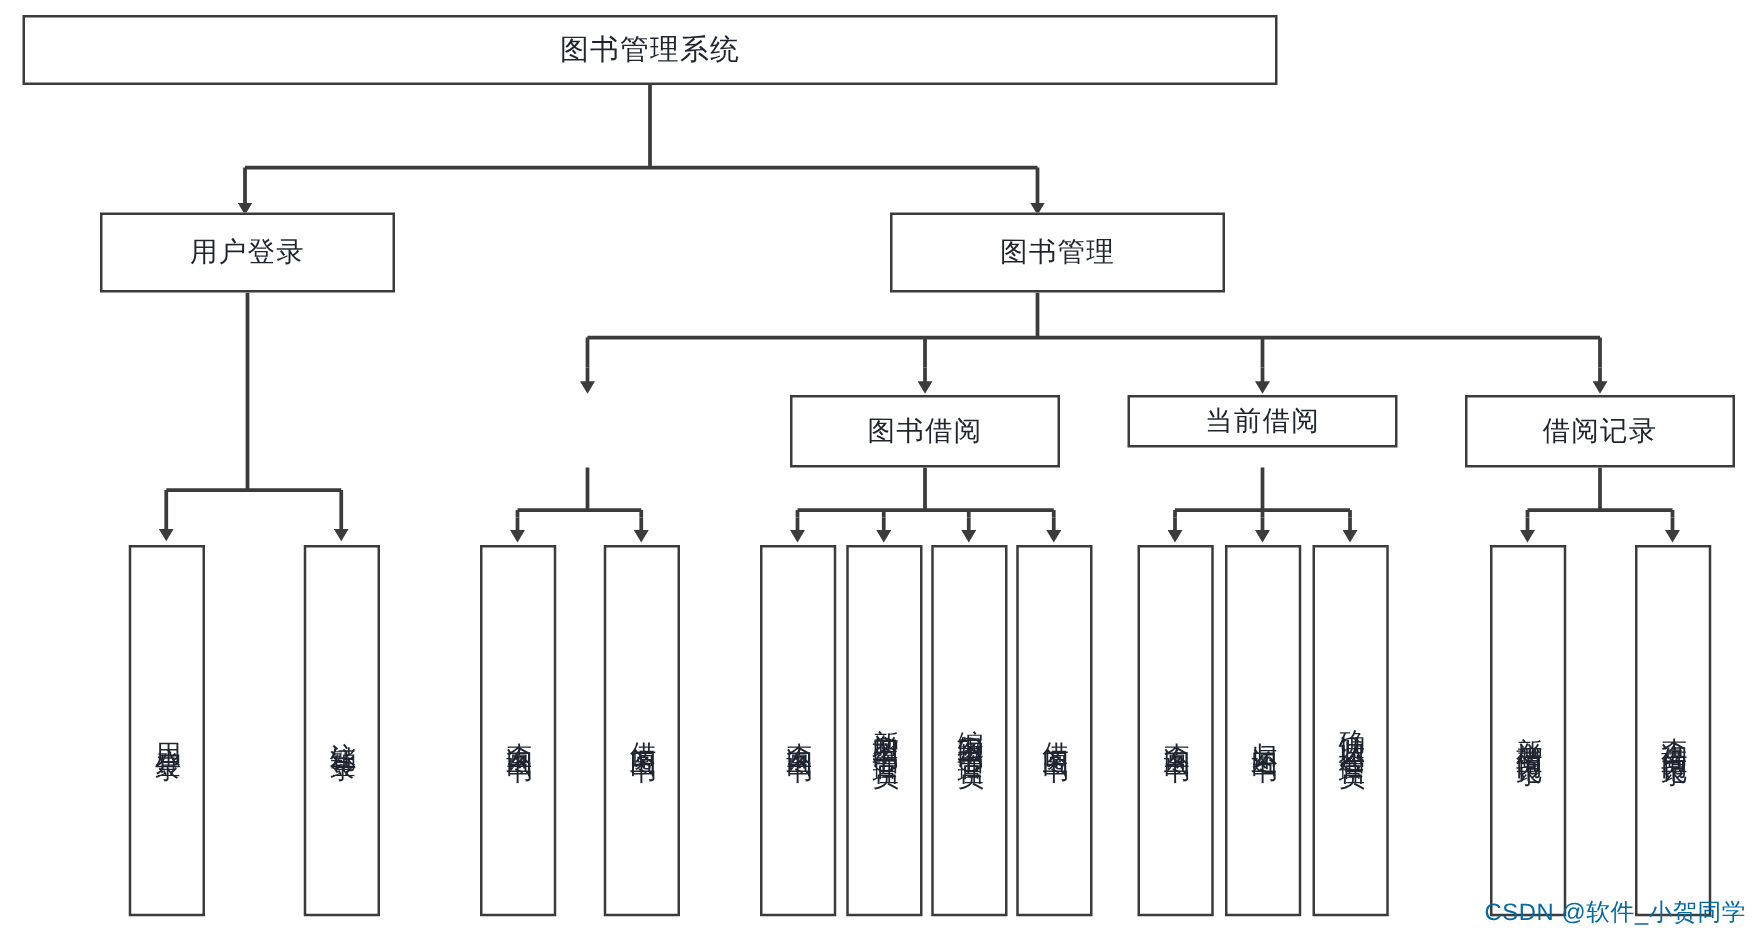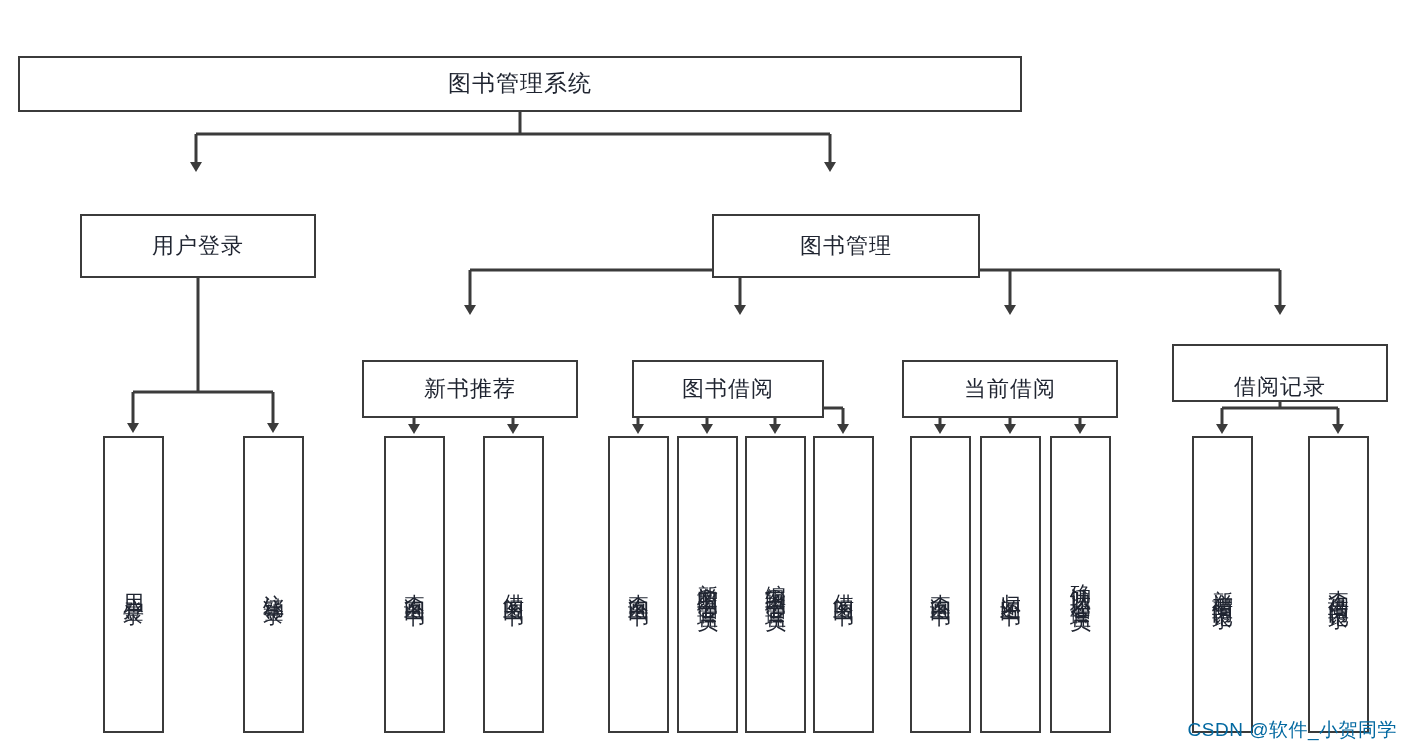--- a/index.html
+++ b/index.html
@@ -32,21 +32,20 @@
     color: #1f2430;
     display: flex;
     align-items: center;
     justify-content: center;
     z-index: 2;
   }
   .node.horiz {
     font-size: 22px;
     letter-spacing: 1px;
     line-height: 1.2;
-    margin-top: 44px;
   }
   .node.root {
     font-size: 23px;
   }
   .node.vert {
     writing-mode: vertical-rl;
     text-orientation: upright;
     font-size: 21px;
     letter-spacing: 4px;
     line-height: 1.15;
@@ -149,30 +148,27 @@
     <span>图书管理系统</span>
   </div>
 
   <div class="node horiz" style="left:80px; top:170px; width:236px; height:64px;">
     <span>用户登录</span>
   </div>
   <div class="node horiz" style="left:712px; top:170px; width:268px; height:64px;">
     <span>图书管理</span>
   </div>
 
-  <div class="node horiz" style="left:362px; top:316px; width:216px; height:58px;">
-    <span>新书推荐</span>
-  </div>
-  <div class="node horiz" style="left:632px; top:316px; width:192px; height:58px;">
+  <div class="node horiz" style="left:632px; top:316px; width:216px; height:58px;">
     <span>图书借阅</span>
   </div>
-  <div class="node horiz" style="left:902px; top:316px; width:216px; height:58px;">
+  <div class="node horiz" style="left:902px; top:316px; width:216px; height:42px;">
     <span>当前借阅</span>
   </div>
-  <div class="node horiz" style="left:1172px; top:300px; width:216px; height:58px;align-items:flex-end;">
+  <div class="node horiz" style="left:1172px; top:316px; width:216px; height:58px;">
     <span>借阅记录</span>
   </div>
 
   <div class="node vert" style="left:103px; top:436px; width:61px; height:297px;">
     <span class="vlabel">用户登录</span>
   </div>
   <div class="node vert" style="left:243px; top:436px; width:61px; height:297px;">
     <span class="vlabel">注销登录</span>
   </div>
 

